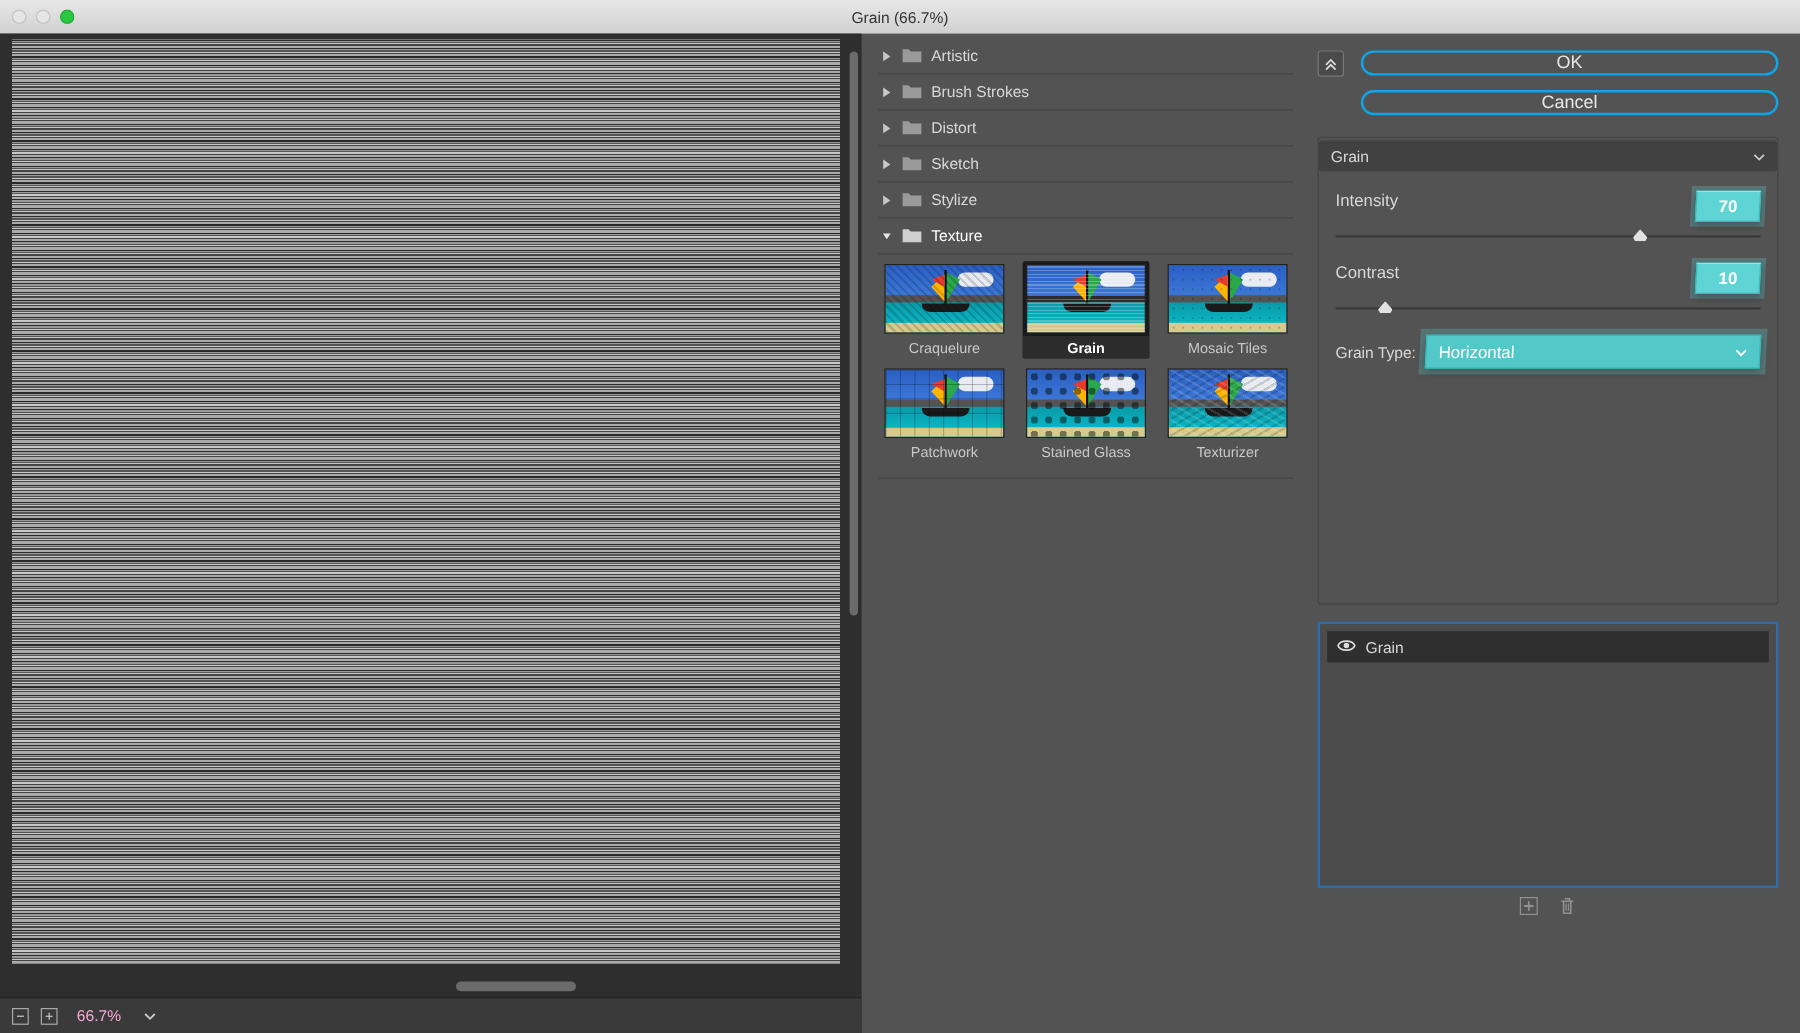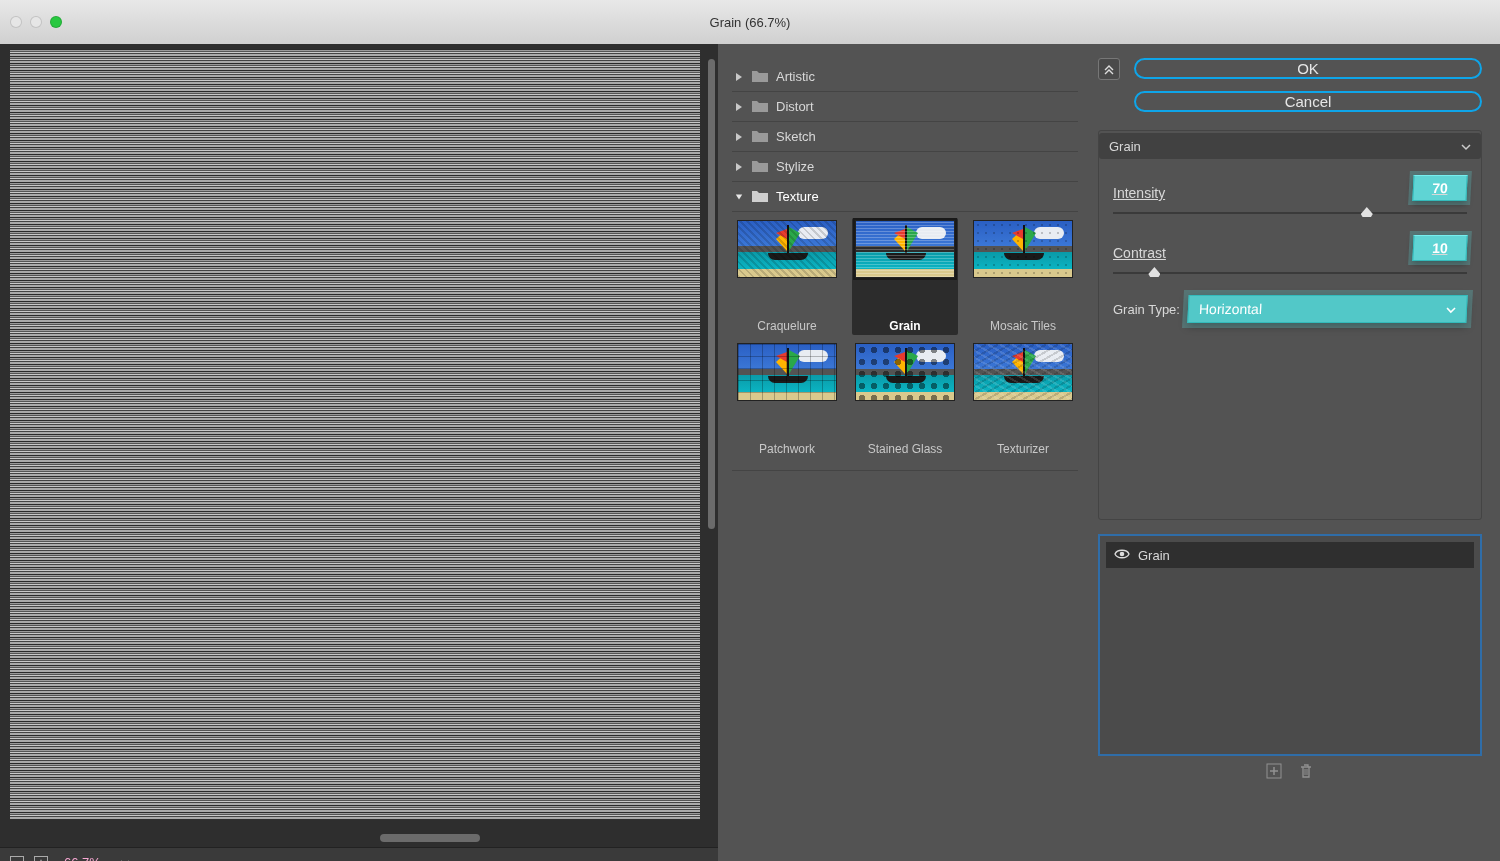--- a/index.html
+++ b/index.html
@@ -1,30 +1,30 @@
 <!DOCTYPE html>
 <html><head>
 <meta charset="utf-8">
 <style>
 * { margin: 0; padding: 0; box-sizing: border-box; font-family: -apple-system, "Helvetica Neue", Arial, sans-serif; }
 body { background: #535353; width: 1500px; height: 861px; overflow: hidden; color: #d8d8d8; font-size: 13px; }
 
 
-.titlebar { height: 44px; background: linear-gradient(#e8e8e8,#d0d0d0); display: flex; align-items: center; position: relative; }
+.titlebar { height: 28px; background: linear-gradient(#e8e8e8,#d0d0d0); display: flex; align-items: center; position: relative; }
 .traffic { display: flex; gap: 8px; margin-left: 10px; }
 .dot { width: 12px; height: 12px; border-radius: 50%; border: 1px solid rgba(0,0,0,.15); }
 .dot.close { background: #e6e6e6; }
 .dot.min { background: #e6e6e6; }
 .dot.max { background: #28c840; }
 .wtitle { position: absolute; left: 0; right: 0; text-align: center; color: #333; font-size: 13px; }
 
 
 .app { display: flex; height: 833px; }
 .col-preview { width: 718px; background: #2e2e2e; display: flex; flex-direction: column; position: relative; }
-.col-gallery { width: 370px; background: #535353; padding: 18px 10px 10px 14px; }
+.col-gallery { width: 370px; background: #535353; padding: 4px 10px 10px 14px; }
 .col-settings { flex: 1; background: #535353; display: flex; flex-direction: column; padding: 14px 18px 6px 10px; }
 
 
 .canvas-wrap { flex: 1; position: relative; margin: 5px 0 0 10px; }
 .canvas {
   width: 690px; height: 770px; background: #777;
   background-image: repeating-linear-gradient(
     to bottom,
     #2a2a2a 0px, #2a2a2a 1px,
     #9a9a9a 1px, #9a9a9a 2px,
@@ -65,33 +65,33 @@
 .timg .hull { position: absolute; left: 30px; top: 32px; width: 40px; height: 7px; background: #1a1a1a; border-radius: 0 0 8px 8px; }
 .timg.texture1::after { content:""; position:absolute; inset:0; background: repeating-linear-gradient(45deg, rgba(0,0,0,.15) 0 2px, transparent 2px 5px); }
 .timg.texture2::after { content:""; position:absolute; inset:0; background: repeating-linear-gradient(0deg, rgba(255,255,255,.25) 0 1px, transparent 1px 3px); }
 .timg.texture3::after { content:""; position:absolute; inset:0; background-image: radial-gradient(rgba(0,0,0,.2) 1px, transparent 1px); background-size: 8px 8px; }
 .timg.texture4::after { content:""; position:absolute; inset:0; background-image: linear-gradient(rgba(0,0,0,.25) 1px, transparent 1px), linear-gradient(90deg, rgba(0,0,0,.25) 1px, transparent 1px); background-size: 12px 12px; }
 .timg.texture5::after { content:""; position:absolute; inset:0; background-image: radial-gradient(circle at 6px 6px, rgba(0,0,0,.45) 3px, transparent 3px); background-size: 12px 12px; }
 .timg.texture6::after { content:""; position:absolute; inset:0; background: repeating-linear-gradient(30deg, rgba(255,255,255,.12) 0 2px, transparent 2px 6px), repeating-linear-gradient(-30deg, rgba(0,0,0,.15) 0 2px, transparent 2px 6px); }
 .thumb.selected .timg { outline: 2px solid #1a1a1a; box-shadow: 0 0 0 2px rgba(0,0,0,.7); }
 .thumb.selected { background: #2c2c2c; border-radius: 2px; padding: 2px; margin: -2px; }
 .thumb.selected .tlabel { color: #fff; font-weight: 600; }
-.tlabel { font-size: 12px; color: #c8c8c8; text-align: center; margin-top: 36px; }
+.tlabel { font-size: 12px; color: #c8c8c8; text-align: center; }
 
 
 .side-top { display: flex; gap: 14px; align-items: flex-start; }
 .collapse-btn { width: 22px; height: 22px; border: 1px solid #777; border-radius: 3px; display:flex;align-items:center;justify-content:center;background:#4a4a4a; }
 .collapse-btn svg { width: 12px; height: 12px; }
 .big-btn { flex:1; height: 36px; border: 2px solid #0ea5e9; border-radius: 20px; background: transparent; color: #e6e6e6; font-size: 15px; display:flex;align-items:center;justify-content:center; margin-bottom: 12px; }
 .pill-col { flex:1; display:flex; flex-direction:column; }
 
 .params { margin-top: 6px; background: #535353; border: 1px solid #444; border-radius: 3px; padding: 2px 0 20px 0; flex: 0 0 auto; min-height: 390px; }
 .param-header { height: 26px; background: #414141; display:flex; align-items:center; padding: 0 10px; justify-content: space-between; margin-bottom: 16px; border-radius: 3px; }
 .param-header .chev svg { width: 10px; height: 8px; }
-.prow { display:flex; align-items:flex-end; justify-content:space-between; padding: 0 14px; margin-top: 0; text-decoration: underline; }
+.prow { display:flex; align-items:flex-start; justify-content:space-between; padding: 0 14px; margin-top: 0; }
 .prow .plabel { font-size: 14px; color: #d8d8d8; }
 .valbox { width: 54px; height: 26px; background: #5fd4d4; border: 1px solid #3bb; border-top-color:#7ee; box-shadow: 0 0 0 4px rgba(100,220,220,.25), 0 3px 6px rgba(0,0,0,.4); color: #fff; font-size: 14px; display:flex;align-items:center;justify-content:center; font-weight: 600; transform: skewX(-3deg); }
 .slider { margin: 6px 14px 16px 14px; position: relative; height: 12px; }
 .slider .track { position:absolute; left:0; right:0; top: 5px; height: 2px; background: #3a3a3a; }
 .slider .thumb { position:absolute; top: 0; width: 12px; height: 10px; background: #e2e2e2; clip-path: polygon(50% 0, 100% 70%, 85% 100%, 15% 100%, 0 70%); }
 .select-row { display:flex; align-items:center; justify-content:space-between; padding: 0 14px; margin-top: 8px; }
 .selbox { flex:1; margin-left: 8px; height: 28px; background: #52c8c8; border: 1px solid #3bb; box-shadow: 0 0 0 5px rgba(100,220,220,.25), 0 3px 8px rgba(0,0,0,.4); display:flex; align-items:center; justify-content:space-between; padding: 0 10px; color:#fff; font-size:14px; font-weight:500; transform: skewX(-3deg); }
 .selbox .chev svg { width: 10px; height: 8px; }
 
 .layers-panel { margin-top: 14px; border: 2px solid #2f6da8; background: #4b4b4b; height: 222px; padding: 6px; position: relative; }
@@ -150,20 +150,31 @@
     </div>
     <div class="cat">
       <span class="tri">
           <svg viewBox="0 0 8 10">
             <path d="M1 1 L7 5 L1 9 Z" fill="#c8c8c8"></path>
           </svg>
         </span>
       <span class="folder"><svg viewBox="0 0 16 13">
             <path d="M0 2 h5 l2 2 h9 v9 h-16 z" fill="#9a9a9a"></path>
           </svg></span>
+      <span>Brush Strokes</span>
+    </div>
+    <div class="cat">
+      <span class="tri">
+          <svg viewBox="0 0 8 10">
+            <path d="M1 1 L7 5 L1 9 Z" fill="#c8c8c8"></path>
+          </svg>
+        </span>
+      <span class="folder"><svg viewBox="0 0 16 13">
+            <path d="M0 2 h5 l2 2 h9 v9 h-16 z" fill="#9a9a9a"></path>
+          </svg></span>
       <span>Distort</span>
     </div>
     <div class="cat">
       <span class="tri">
           <svg viewBox="0 0 8 10">
             <path d="M1 1 L7 5 L1 9 Z" fill="#c8c8c8"></path>
           </svg>
         </span>
       <span class="folder"><svg viewBox="0 0 16 13">
             <path d="M0 2 h5 l2 2 h9 v9 h-16 z" fill="#9a9a9a"></path>

